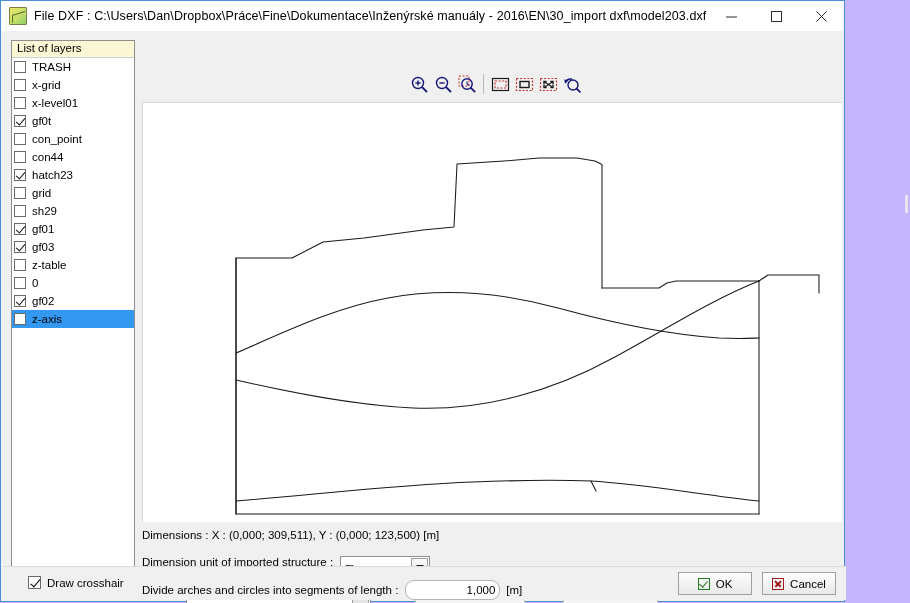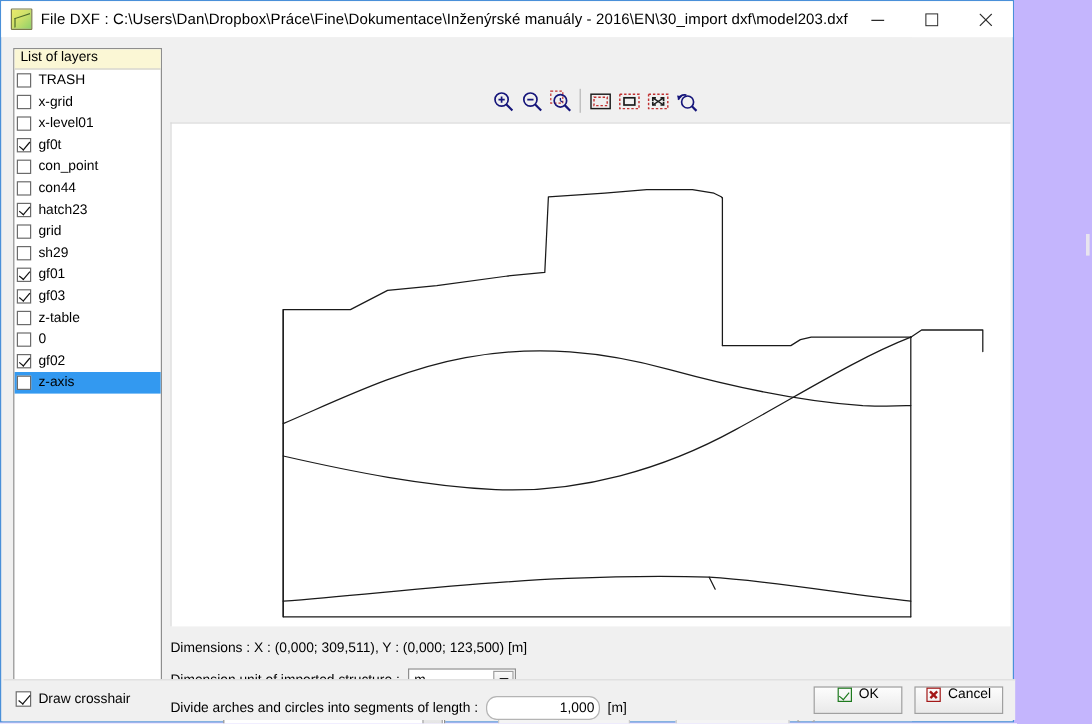--- a/index.html
+++ b/index.html
@@ -176,21 +176,20 @@
   .canvas-wrap svg { display: block; }
 
   
   .form {
     position: absolute;
     left: 140px; top: 498px;
     width: 700px;
   }
   .frow {
     display: flex;
-    align-items: center;
     height: 22px;
     margin-bottom: 5px;
     font-size: 11.5px;
     color: #000;
   }
   .flabel { color: #000; white-space: nowrap; }
   .flabel.dim { color: #a6a6a6; }
   .combo {
     position: relative;
     height: 21px;
@@ -239,21 +238,21 @@
     position: absolute;
     left: 1px;
     bottom: 1px;
     width: 843px;
     height: 33px;
     background: #f0f0f0;
     border-top: 1px solid #dcdcdc;
   }
   .crosshair {
     position: absolute;
-    left: 10px; top: 9px;
+    left: 25px; top: 9px;
     display: flex;
     align-items: center;
     font-size: 11.5px;
     color: #000;
   }
   .cb2 {
     width: 13px; height: 13px;
     border: 1px solid #6b6b6b;
     background: #fff;
     box-sizing: border-box;
@@ -283,20 +282,21 @@
     display: flex;
     gap: 10px;
   }
   .dlg-btn {
     width: 74px;
     height: 23px;
     background: linear-gradient(#fdfdfd, #e9e9e9);
     border: 1px solid #a0a0a0;
     box-sizing: border-box;
     display: flex;
+    align-items: center;
     justify-content: center;
     gap: 6px;
     font-size: 11.5px;
     color: #000;
   }
   .ok-glyph {
     width: 12px; height: 12px;
     border: 1px solid #1e7a1e;
     box-sizing: border-box;
     position: relative;

